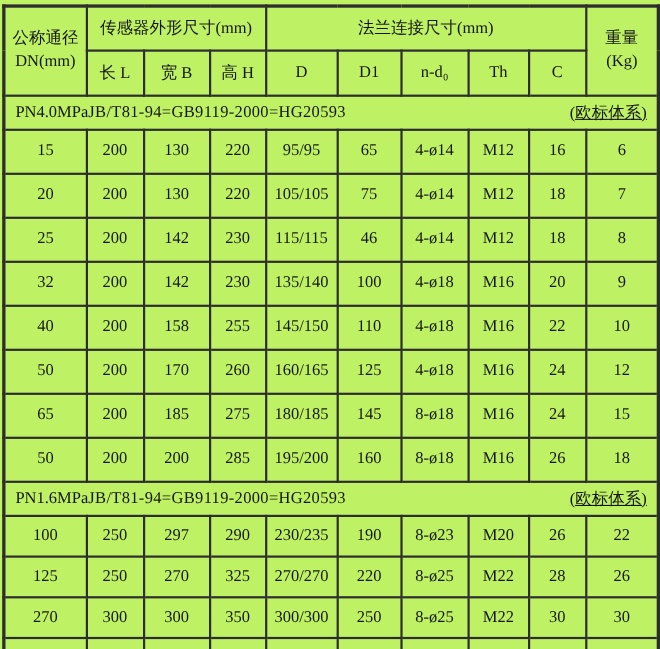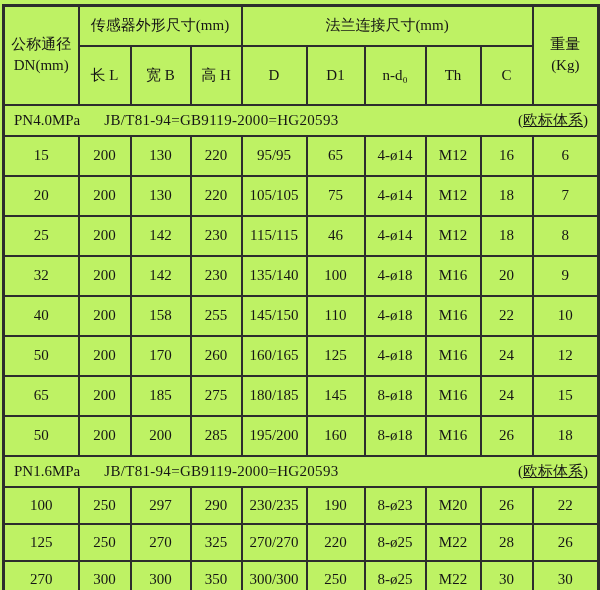--- a/index.html
+++ b/index.html
@@ -31,32 +31,32 @@
     text-align: center;
     vertical-align: middle;
     font-weight: normal;
     color: #151515;
     font-size: 15px;
     padding: 0;
     overflow: hidden;
     white-space: nowrap;
   }
   thead tr.hrow1 { height: 40px; }
-  thead tr.hrow2 { height: 59px; }
+  thead tr.hrow2 { height: 41px; }
   .stacked span { display: block; line-height: 1.45; }
   tr.section-row td { height: 29px; }
   tr.data-row.section-0 td { height: 38px; }
   tr.data-row.section-1 td { height: 35px; }
   td.section-cell { text-align: left; }
   .section-inner {
     display: flex;
     align-items: center;
     padding: 0 9px 0 9px;
   }
-  .section-inner .std { margin-left: 24px; letter-spacing: 0.3px; }
+  .section-inner .std { letter-spacing: 0.3px; }
   .section-inner .note { margin-left: auto; text-decoration: underline; }
 </style>
 </head>
 <body>
 
 <div class="page">
   <table class="spec">
     <colgroup>
       <col style="width:75px">
         <col style="width:52px">

